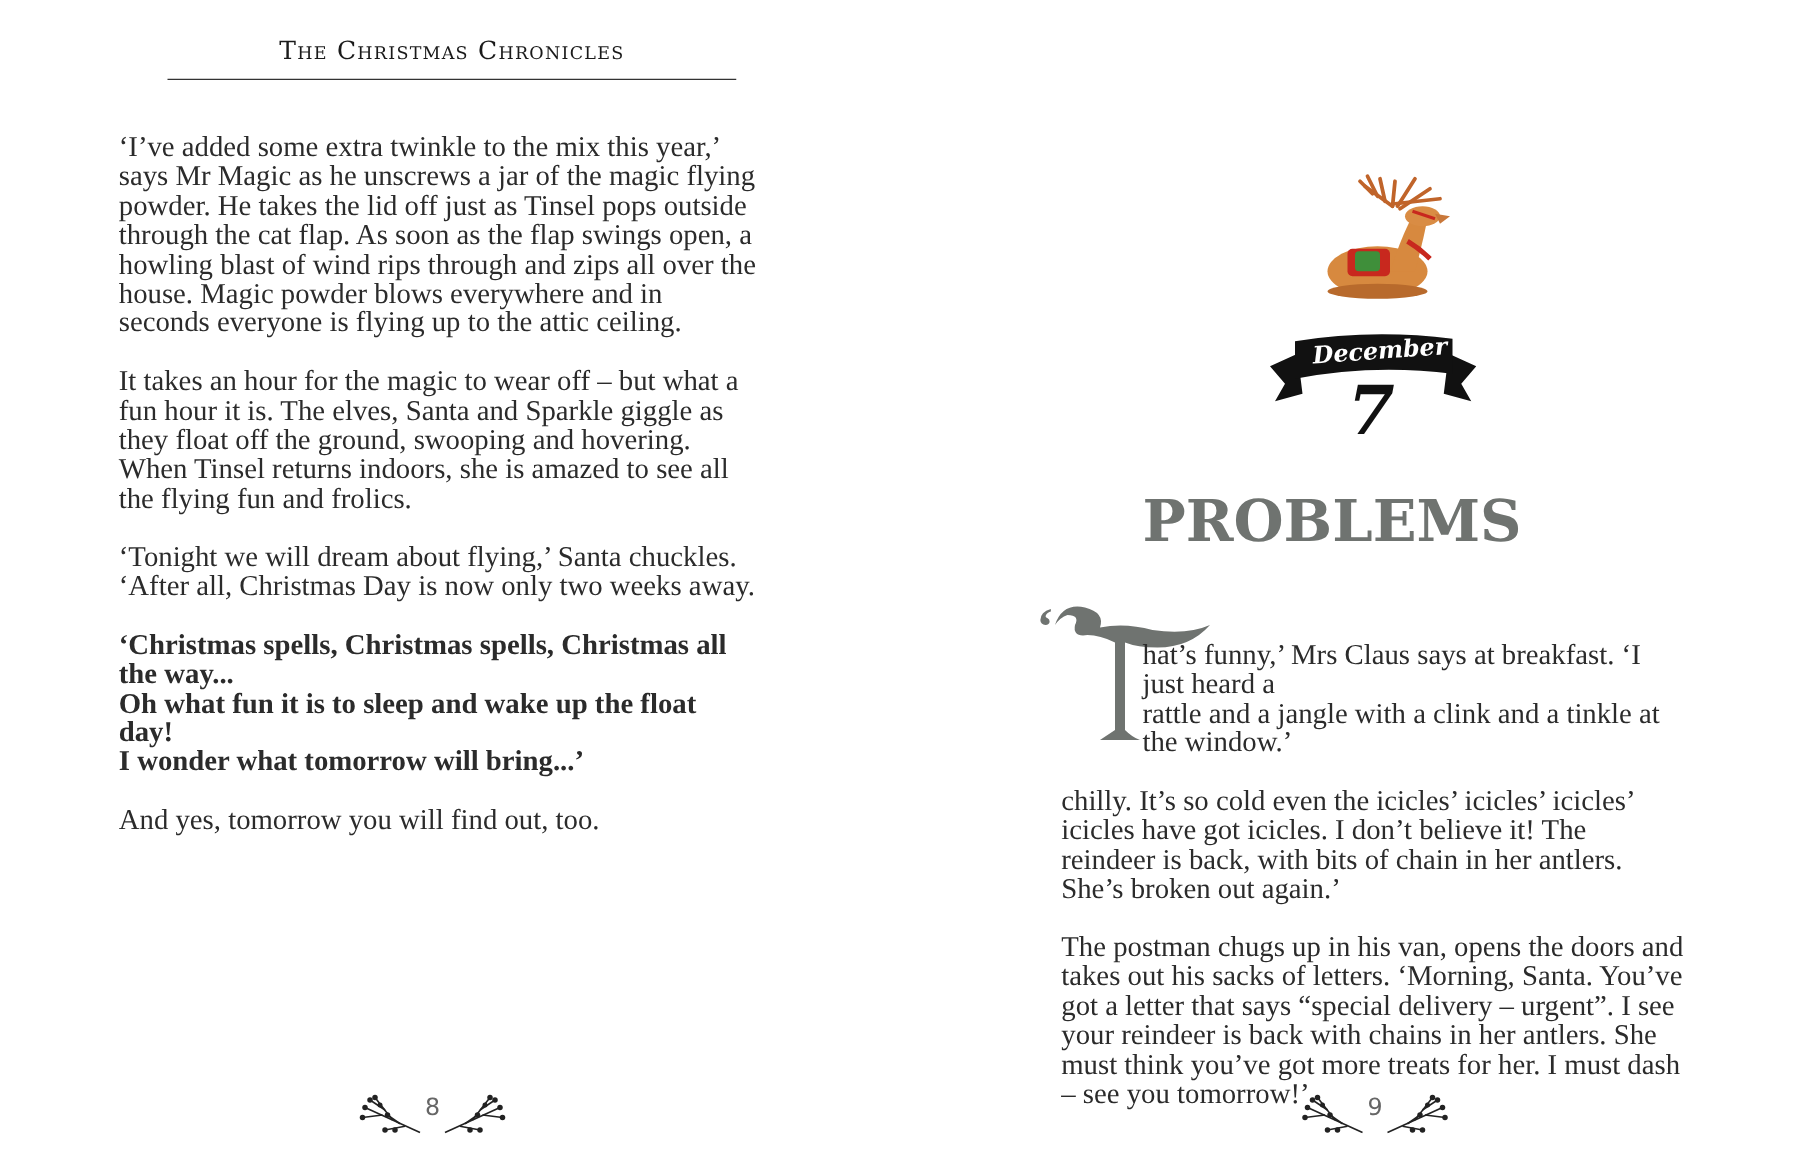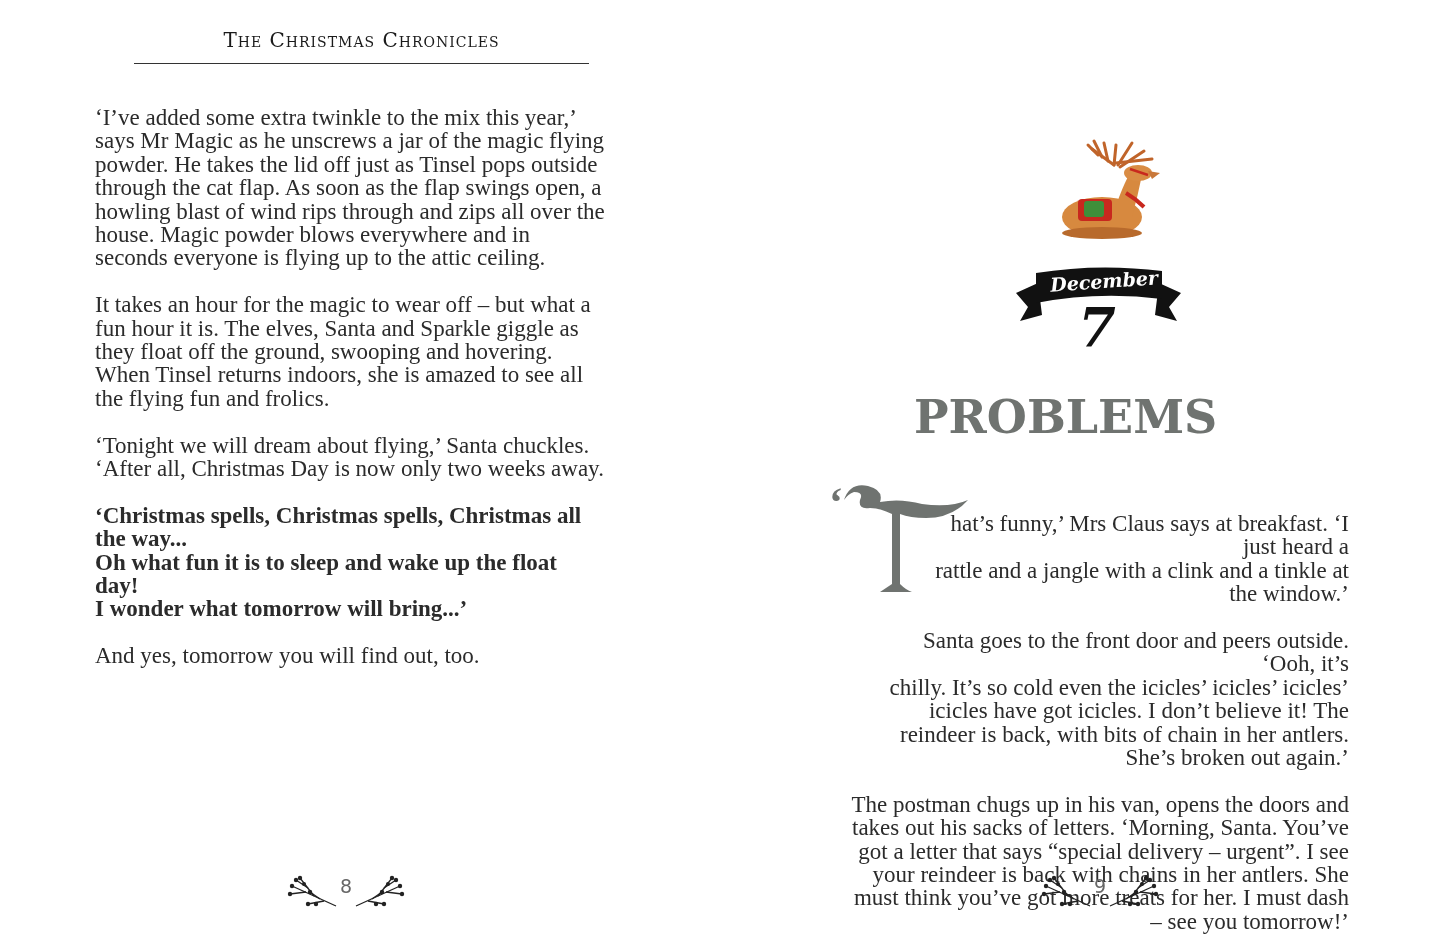--- a/index.html
+++ b/index.html
@@ -61,21 +61,21 @@
     }
 
     .dropcap-quote {
       position: absolute; left: 107px; top: 478px;
       font-size: 42px; color: #6f7370; font-weight: bold;
     }
     .dropcap {
       position: absolute; left: 118px; top: 478px; width: 130px; height: 120px;
     }
     .right-text { position: absolute; left: 127px; top: 512px; width: 500px; }
-    .right-text p { margin: 0 0 23.4px 0; text-align: right; }
+    .right-text p { margin: 0 0 23.4px 0; }
     .indent-line { display: block; padding-left: 65px; }
 
     .folio {
       position: absolute; top: 872px; width: 120px; height: 36px;
     }
     .folio-left { left: 286px; }
     .folio-right { left: 318px; }
     .folio .num {
       position: absolute; left: 0; width: 120px; top: 3px; text-align: center;
       font-family: "DejaVu Sans", sans-serif; font-size: 19px; color: #666;
@@ -183,21 +183,20 @@
   <svg class="dropcap" viewBox="0 0 130 120">
     <path d="M4 22 Q10 4 28 8 Q44 12 40 24 Q60 20 82 26 Q110 30 128 22 Q112 40 86 40 Q70 40 60 36 L60 106 Q66 112 72 114 L40 114 Q46 110 52 106 L52 36 Q40 30 30 30 Q18 32 20 22 Q24 14 14 14 Q8 16 4 22 Z" fill="#6f7370"></path>
   </svg>
 
   <div class="body-text right-text">
     <p>
       <span class="indent-line">hat’s funny,’ Mrs Claus says at breakfast. ‘I just heard a</span>
       <span class="indent-line">rattle and a jangle with a clink and a tinkle at the window.’</span>
     </p>
     <p>
-      <span class="indent-line">Santa goes to the front door and peers outside. ‘Ooh, it’s</span>
       <span>chilly. It’s so cold even the icicles’ icicles’ icicles’ icicles have got icicles. I don’t believe it! The reindeer is back, with bits of chain in her antlers. She’s broken out again.’</span>
     </p>
     <p>The postman chugs up in his van, opens the doors and takes out his sacks of letters. ‘Morning, Santa. You’ve got a letter that says “special delivery – urgent”. I see your reindeer is back with chains in her antlers. She must think you’ve got more treats for her. I must dash – see you tomorrow!’</p>
   </div>
 
   <div class="folio folio-right">
     <svg width="52" height="34" viewBox="0 0 52 34" style="left:0">
       <g stroke="#222" stroke-width="1.3" fill="none">
         <path d="M50 32 L6 12"></path>
           <path d="M28 22 L14 4"></path>

